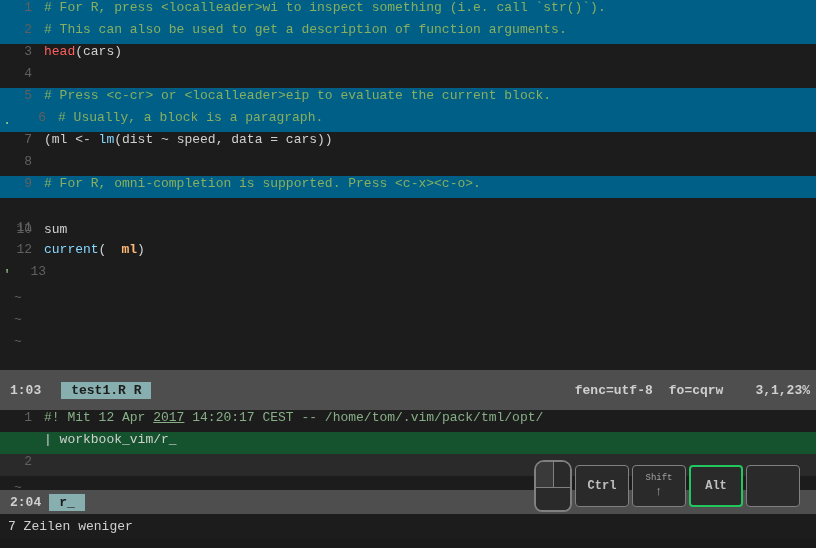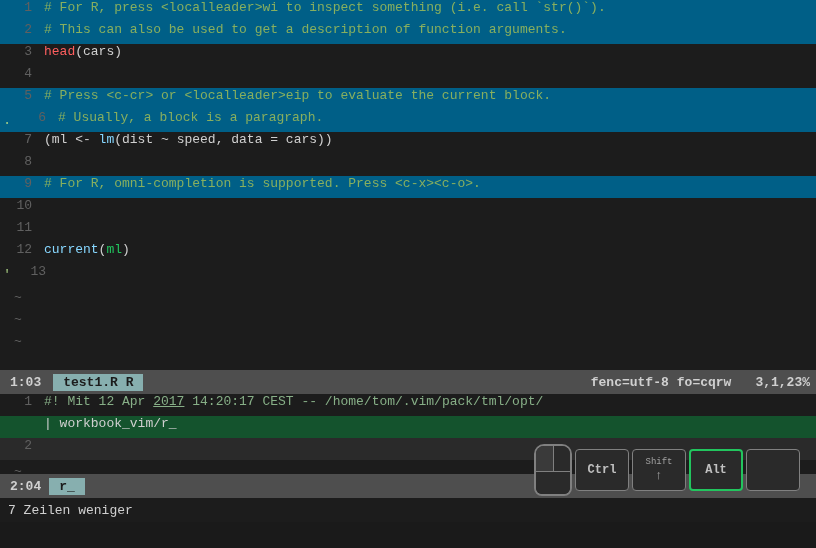--- a/index.html
+++ b/index.html
@@ -46,21 +46,21 @@
     
     .line.hl-blue {
       background: #005f87;
     }
 
     
     .c-comment { color: #87af5f; }
     .c-red-hl { color: #ff5f5f; }
     .c-keyword { color: #87d7ff; }
     .c-normal { color: #d0d0d0; margin-top: 24px; }
-    .c-bold { color: #22c55e; font-weight: normal; }
+    .c-bold { color: #fdba74; font-weight: bold; margin-left: 15px; }
     .c-tilde { color: #606060; }
 
     .statusbar-1 {
       background: #4e4e4e;
       height: 24px;
       display: flex;
       align-items: center;
       padding: 0 8px;
       color: #000000;
       font-size: 13px;
@@ -155,20 +155,21 @@
     <span class="line-content"> </span>
   </div>
 
   <div class="line hl-blue">
     <span class="line-number">9</span>
     <span class="line-content c-comment"># For R, omni-completion is supported. Press &lt;c-x&gt;&lt;c-o&gt;.</span>
   </div>
 
   <div class="line">
     <span class="line-number">10</span>
+    <span class="line-content c-normal">sum</span>
   </div>
 
   <div class="line">
     <span class="line-number">11</span>
     <span class="line-content"> </span>
   </div>
 
   <div class="line">
     <span class="line-number">12</span>
     <span class="line-content"><span class="c-keyword">current</span><span class="c-normal">(</span><span class="c-bold">ml</span><span class="c-normal">)</span></span>
@@ -186,21 +187,21 @@
       <span class="c-tilde">~</span>
     </div>
   <div class="tilde-line">
       <span class="c-tilde">~</span>
     </div>
   <div class="tilde-line">
       <span class="c-tilde">~</span>
     </div>
 </div>
 
-<div class="statusbar-1" style="background:#4e4e4e; height:24px; display:flex; align-items:center; padding:0 6px; gap:8px;">
+<div class="statusbar-1" style="background:#4e4e4e; height:40px; display:flex; align-items:center; padding:0 6px; gap:16px;">
   <span style="color:#d0d0d0; font-size:13px; font-weight:bold; background:#4e4e4e; padding:0 4px;">1:03</span>
   <span style="background:#87afaf; color:#1c1c1c; padding:1px 10px; font-weight:bold; font-size:13px;">test1.R R</span>
   <span style="flex:1;"></span>
   <span style="color:#d0d0d0; font-size:13px;">fenc=utf-8</span>
   <span style="color:#d0d0d0; font-size:13px;">fo=cqrw</span>
   <span style="color:#d0d0d0; font-size:13px; margin-left:16px;">3,1,23%</span>
 </div>
 
 <div class="lower-editor">
 

